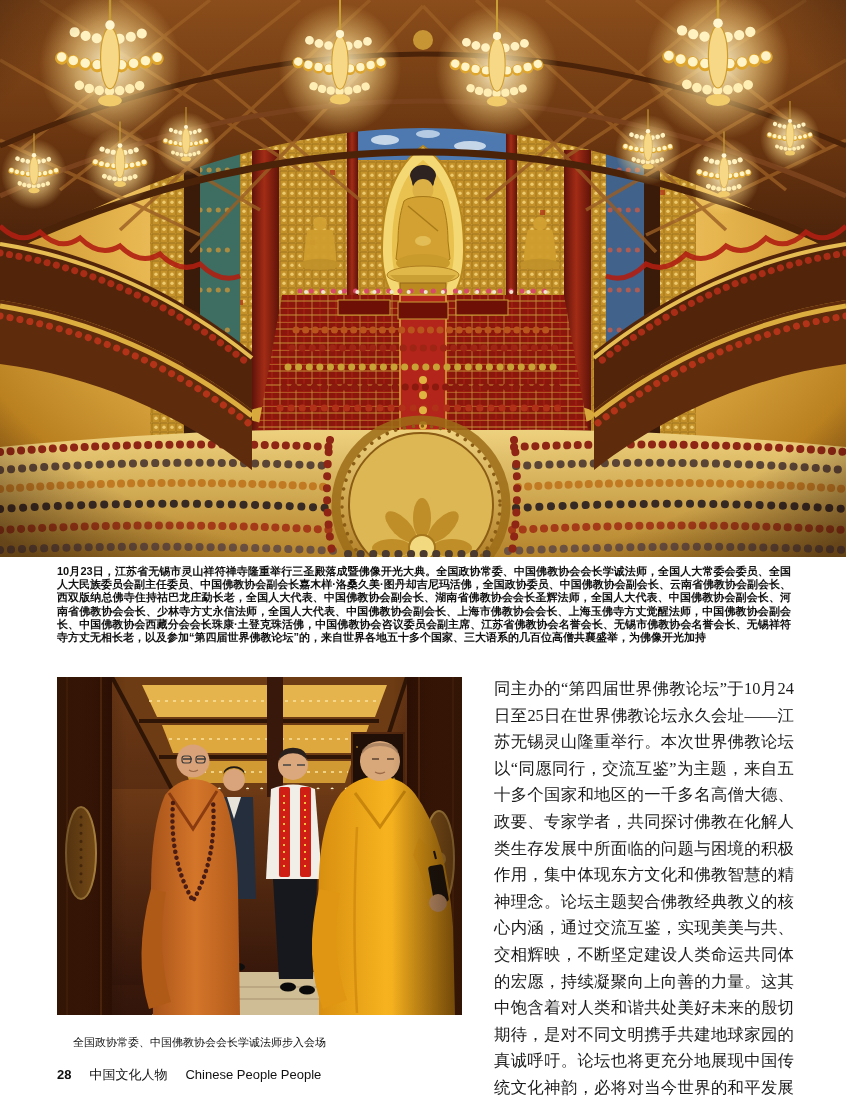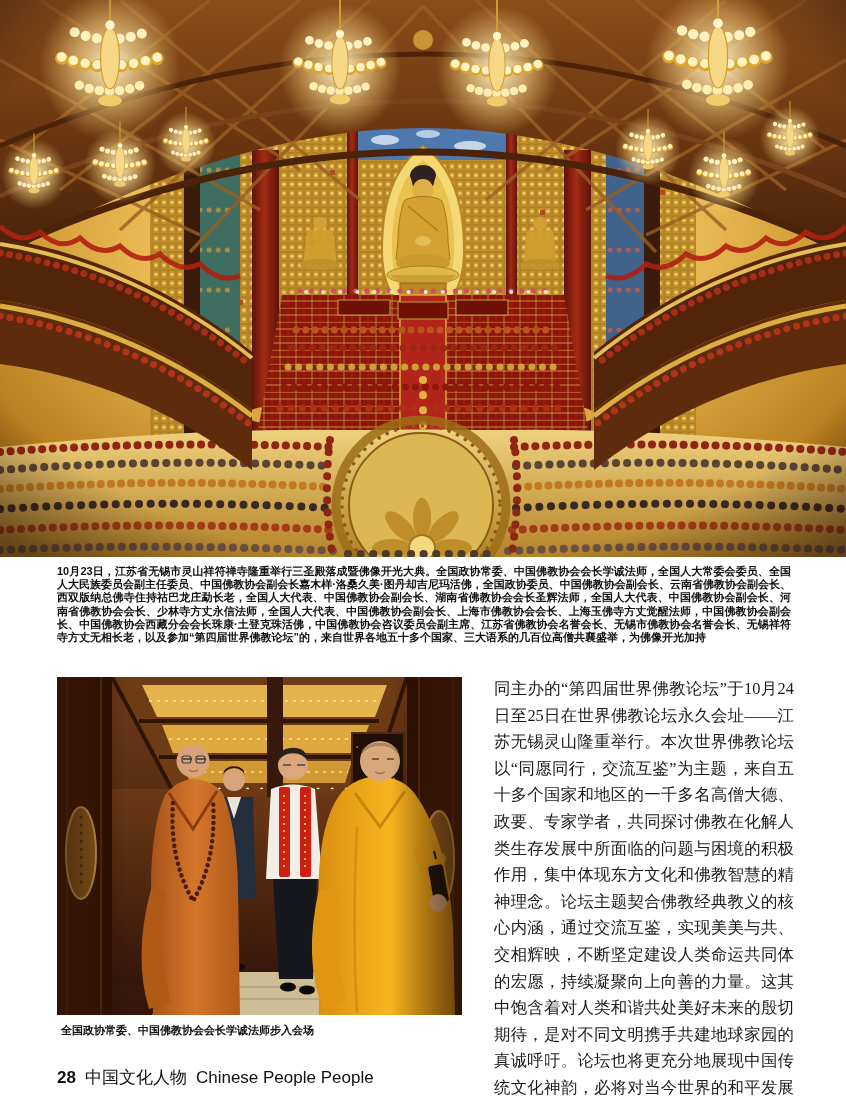--- a/index.html
+++ b/index.html
@@ -6,29 +6,29 @@
   .page{position:relative;width:846px;height:1102px;background:#ffffff;overflow:hidden;
         font-family:"Liberation Sans","DejaVu Sans",sans-serif;}
   figure{margin:0;padding:0;}
   .photo-main{position:absolute;left:0;top:0;width:846px;height:557px;}
   .photo-main svg{display:block;}
   .caption-main{position:absolute;left:57px;top:565px;width:734px;margin:0;
         font-size:11px;line-height:13.2px;font-weight:700;color:#101010;
         text-align:justify;text-justify:inter-ideograph;}
   .photo-secondary{position:absolute;left:57px;top:677px;width:405px;height:338px;}
   .photo-secondary svg{display:block;}
-  .caption-secondary{position:absolute;left:57px;top:1019px;width:410px;margin:4px;
-        font-size:11px;font-weight:700;color:#101010;}
+  .caption-secondary{position:absolute;left:57px;top:1019px;width:410px;margin:16px;
+        font-size:11px;font-weight:400;color:#101010;}
   .article{position:absolute;left:494px;top:676px;width:300px;
         font-family:"Liberation Serif","DejaVu Serif",serif;
         font-size:16.4px;line-height:26.6px;color:#1b1b1b;
         text-align:justify;text-justify:inter-ideograph;}
   .article p{margin:0;}
-  .footer{position:absolute;left:57px;top:1066px;font-size:17px;color:#111;
-        display:flex;align-items:baseline;gap:9px;}
+  .footer{position:absolute;left:57px;top:1066px;font-size:13px;color:#111;
+        display:flex;align-items:baseline;gap:18px;}
   .footer .pnum{font-weight:700;}
   .footer .ftitle{font-weight:500;}
 </style>
 </head>
 <body>
 
 <div class="page">
 
   <figure class="photo-main">
   <svg width="846" height="557" viewBox="0 0 846 557" xmlns="http://www.w3.org/2000/svg" preserveAspectRatio="none">

